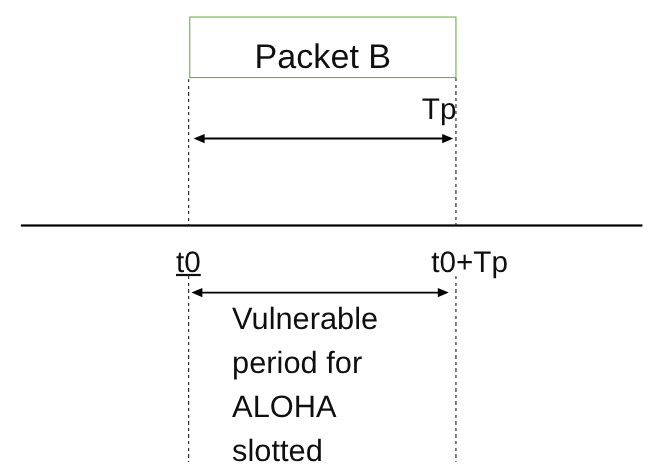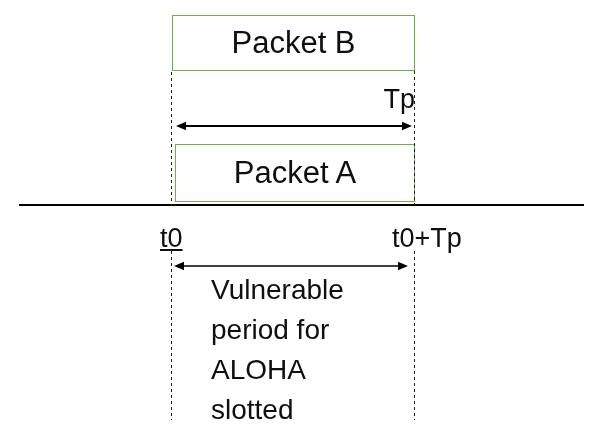--- a/index.html
+++ b/index.html
@@ -20,21 +20,21 @@
     position: absolute;
     width: 1px;
     background: repeating-linear-gradient(to bottom, #1a1a1a 0 3px, transparent 3px 6px);
     z-index: 3;
   }
   .packet-box {
     position: absolute;
     background: #ffffff;
     border: 1.4px solid #70AD47;
     display: flex;
-    align-items: center;
+    align-items: flex-end;
     justify-content: center;
     z-index: 2;
     box-sizing: border-box;
   }
   .packet-label {
     font-size: 31px;
     color: #0f0f0f;
     white-space: nowrap;
   }
   .tp-label {
@@ -92,23 +92,20 @@
   </div>
 
   <div class="tp-label">Tp</div>
 
   <svg class="arrow-svg" style="left:176px; top:119px;" width="236" height="14" viewBox="0 0 236 14">
     <line x1="6" y1="7" x2="230" y2="7" stroke="#000000" stroke-width="1.8"></line>
     <polygon points="0,7 10,2.8 10,11.2" fill="#000000"></polygon>
     <polygon points="236,7 226,2.8 226,11.2" fill="#000000"></polygon>
   </svg>
 
-  <div class="packet-box" style="left:175px; top:144px; width:240px; height:58px;">
-    <span class="packet-label">Packet A</span>
-  </div>
 
   <div class="timeline"></div>
 
   <div class="axis-label t0">t0</div>
   <div class="axis-label t0tp">t0+Tp</div>
 
   <svg class="arrow-svg" style="left:174px; top:259px;" width="234" height="14" viewBox="0 0 234 14">
     <line x1="6" y1="7" x2="228" y2="7" stroke="#000000" stroke-width="1.6"></line>
     <polygon points="0,7 10,2.8 10,11.2" fill="#000000"></polygon>
     <polygon points="234,7 224,2.8 224,11.2" fill="#000000"></polygon>

